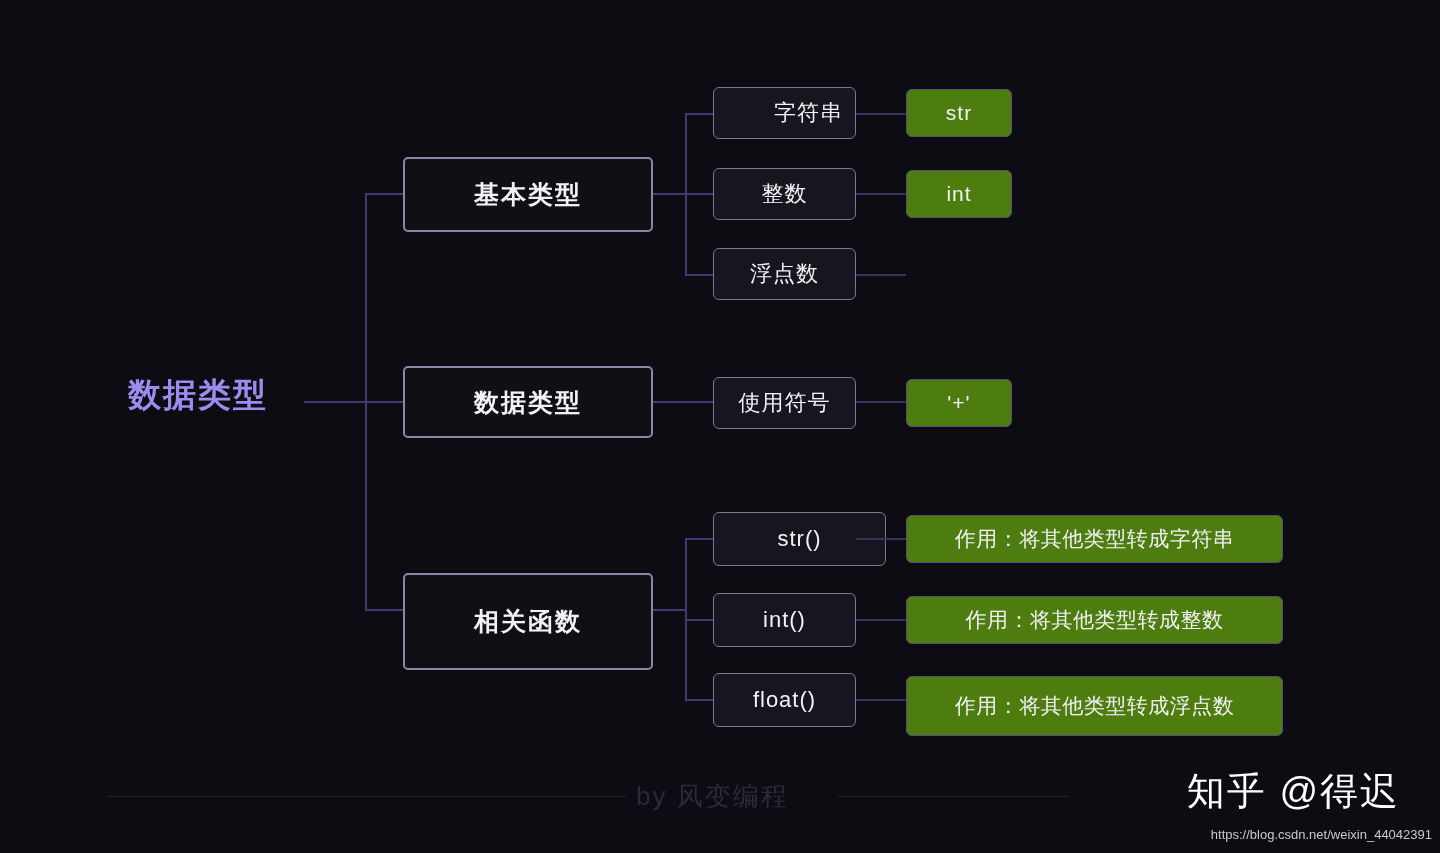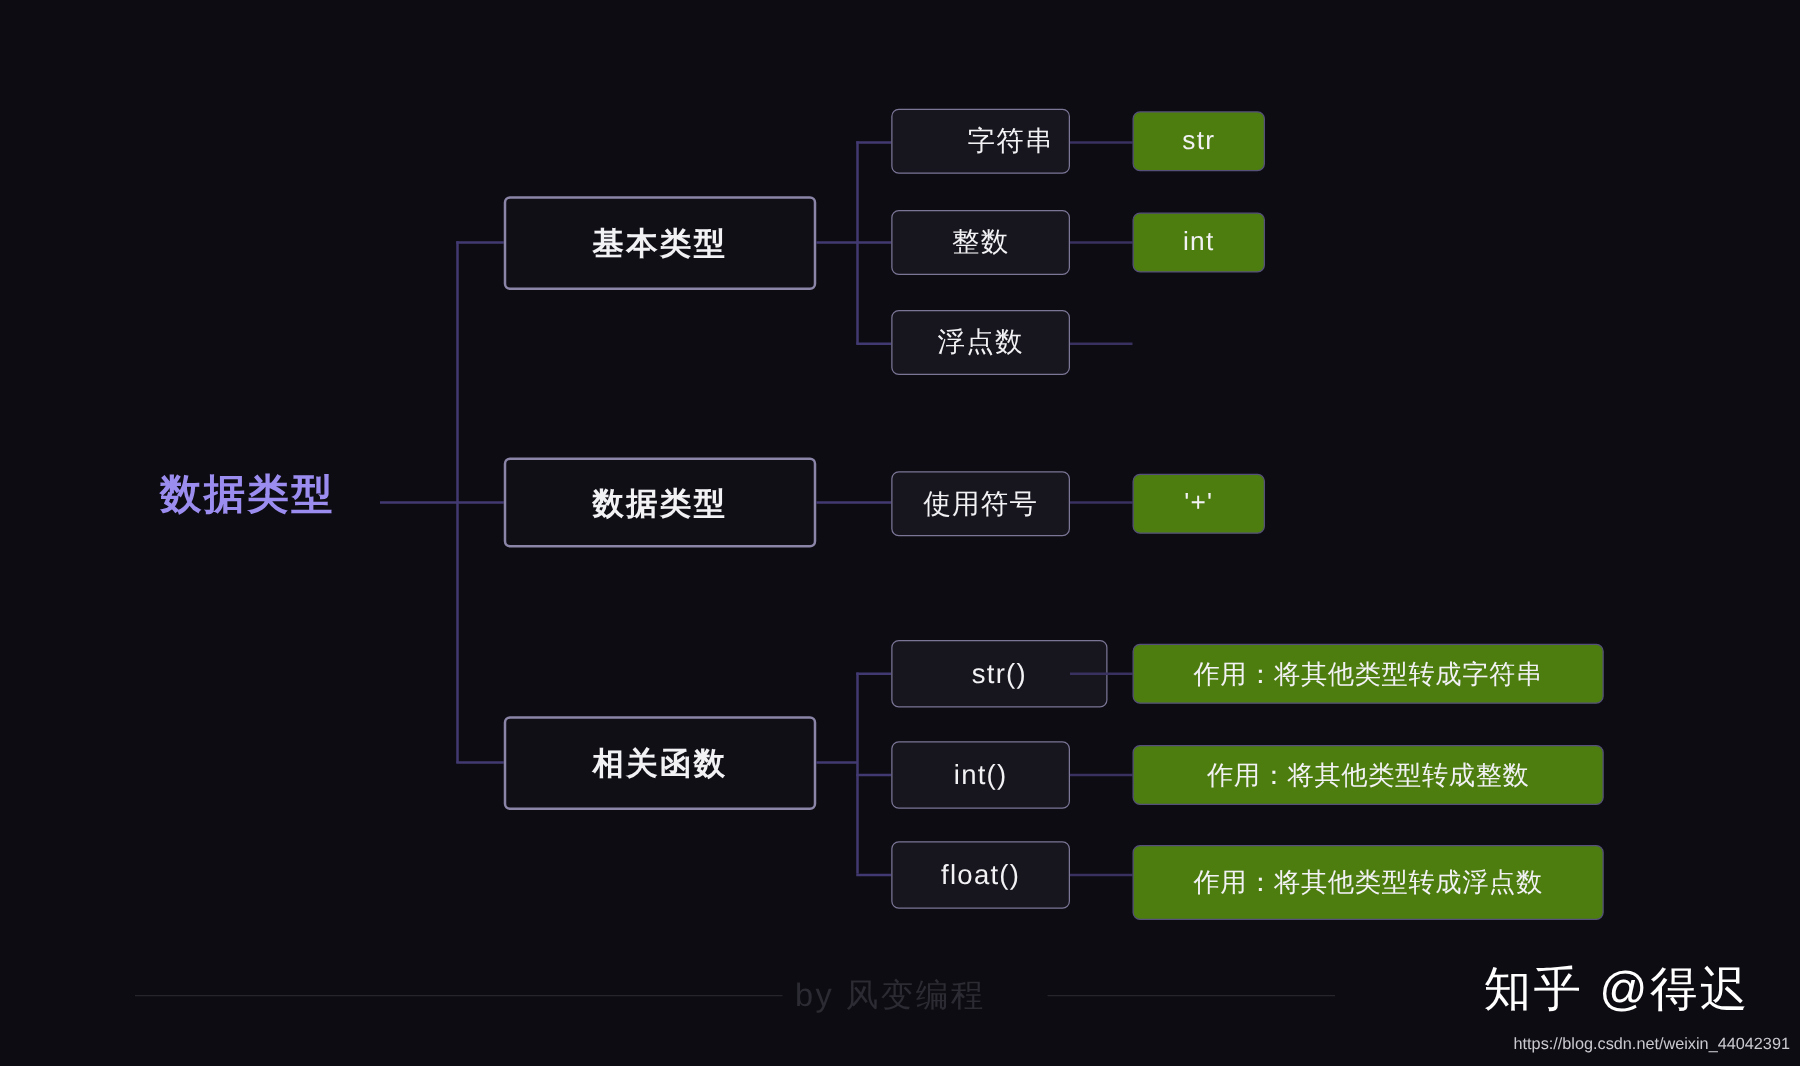--- a/index.html
+++ b/index.html
@@ -155,21 +155,21 @@
   <div class="node l1" style="left:403px; top:366px; width:250px; height:72px;">数据类型</div>
 
   <div class="conn h" style="left:653px; top:401px; width:60px;"></div>
 
   <div class="node l2" style="left:713px; top:377px; width:143px; height:52px;">使用符号</div>
 
   <div class="conn h dim" style="left:856px; top:401px; width:50px;"></div>
 
   <div class="node l3" style="left:906px; top:379px; width:106px; height:48px;">'+'</div>
 
-  <div class="node l1" style="left:403px; top:573px; width:250px; height:75px;">相关函数</div>
+  <div class="node l1" style="left:403px; top:573px; width:250px; height:97px;">相关函数</div>
 
   <div class="conn h" style="left:653px; top:609px; width:33px;"></div>
   <div class="conn v" style="left:685px; top:538px; height:161px;"></div>
 
   <div class="conn h" style="left:685px; top:538px; width:28px;"></div>
   <div class="conn h" style="left:685px; top:619px; width:28px;"></div>
   <div class="conn h" style="left:685px; top:699px; width:28px;"></div>
 
   <div class="node l2" style="left:713px; top:512px; width:173px; height:54px;">str()</div>
   <div class="node l2" style="left:713px; top:593px; width:143px; height:54px;">int()</div>

